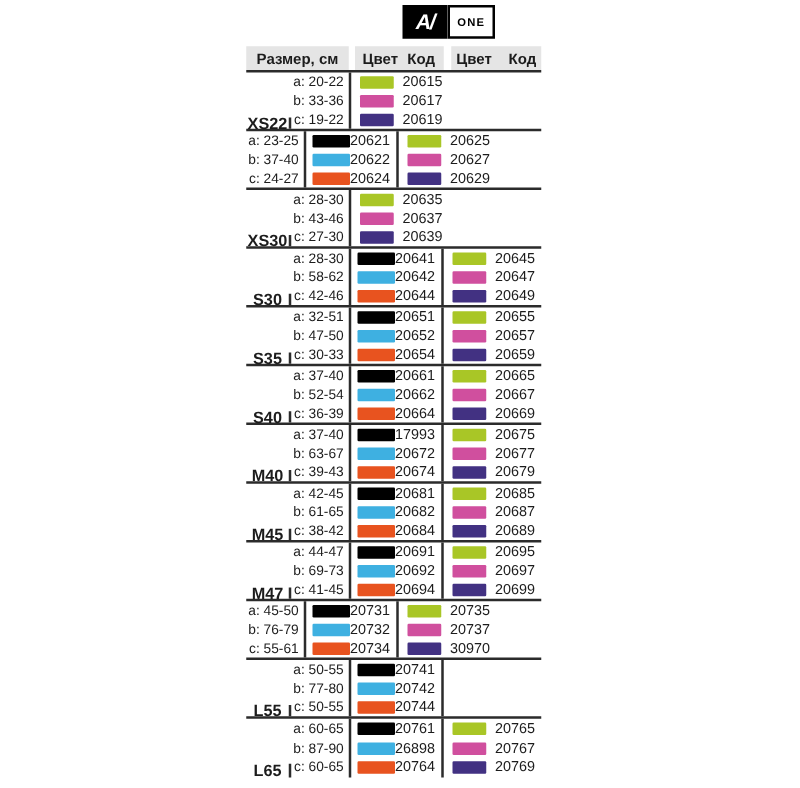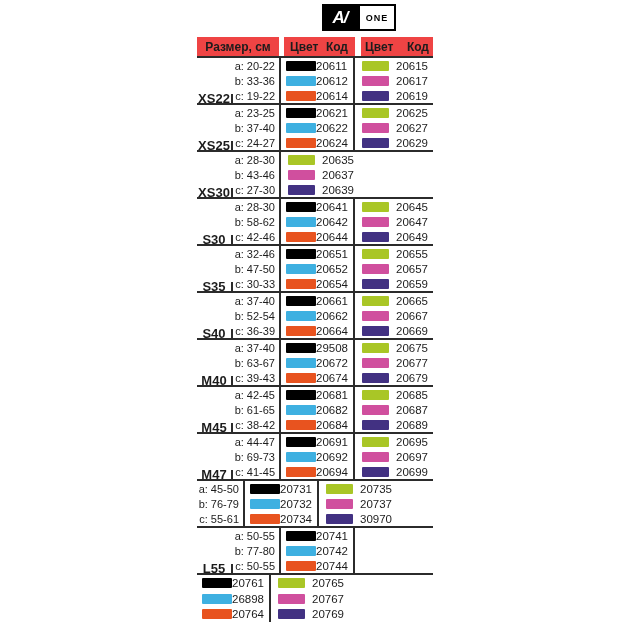--- a/index.html
+++ b/index.html
@@ -24,21 +24,21 @@
     width: 38px; height: 27px; background: #fff; border: 2px solid #000;
     color: #000; font-weight: 700; font-size: 9px; letter-spacing: 1px;
     display: flex; align-items: center; justify-content: center;
   }
 
   
   .size-table { position: absolute; left: 197px; top: 37px; width: 236px; }
 
   .thead { display: flex; height: 19px; margin-bottom: 0; }
   .th {
-    background: #ef4444; font-weight: 700; font-size: 12px;
+    background: #e5e5e5; font-weight: 700; font-size: 12px;
     display: flex; align-items: center;
   }
   .th-size { width: 82px; justify-content: center; margin-right: 5px; }
   .th-sec  { justify-content: space-between; }
   .th-sec1 { width: 71px; padding: 0 7px 0 6px; margin-right: 6px; }
   .th-sec2 { width: 72px; padding: 0 4px 0 4px; }
   .thead-rule { height: 2px; background: #2b2b2b; }
 
   .tbody { width: 236px; }
   .group { display: flex; height: 47px; border-bottom: 2px solid #2b2b2b; }
@@ -92,51 +92,36 @@
   </div>
   <div class="thead-rule"></div>
   <div class="tbody">
       <div class="group">
         <div class="cell-size">XS22</div>
         <div class="cell-meas">
           <div class="meas-row">a: 20-22</div>
           <div class="meas-row">b: 33-36</div>
           <div class="meas-row">c: 19-22</div>
         </div>
-        <div class="cell-sec cell-sec1">
-          <div class="sec-row">
-            <div class="swatch" style="background: rgb(0, 0, 0);"></div>
-            <div class="code">20611</div>
-          </div>
-          <div class="sec-row">
-            <div class="swatch" style="background: rgb(62, 176, 225);"></div>
-            <div class="code">20612</div>
-          </div>
-          <div class="sec-row">
-            <div class="swatch" style="background: rgb(232, 83, 31);"></div>
-            <div class="code">20614</div>
-          </div>
-        </div>
         <div class="cell-sec cell-sec2">
           <div class="sec-row">
             <div class="swatch" style="background: rgb(169, 198, 38);"></div>
             <div class="code">20615</div>
           </div>
           <div class="sec-row">
             <div class="swatch" style="background: rgb(208, 79, 158);"></div>
             <div class="code">20617</div>
           </div>
           <div class="sec-row">
             <div class="swatch" style="background: rgb(66, 49, 130);"></div>
             <div class="code">20619</div>
           </div>
         </div>
       </div>
       <div class="group">
-        <div class="cell-size">XS25</div>
         <div class="cell-meas">
           <div class="meas-row">a: 23-25</div>
           <div class="meas-row">b: 37-40</div>
           <div class="meas-row">c: 24-27</div>
         </div>
         <div class="cell-sec cell-sec1">
           <div class="sec-row">
             <div class="swatch" style="background: rgb(0, 0, 0);"></div>
             <div class="code">20621</div>
           </div>
@@ -218,21 +203,21 @@
           </div>
           <div class="sec-row">
             <div class="swatch" style="background: rgb(66, 49, 130);"></div>
             <div class="code">20649</div>
           </div>
         </div>
       </div>
       <div class="group">
         <div class="cell-size">S35</div>
         <div class="cell-meas">
-          <div class="meas-row">a: 32-46</div>
+          <div class="meas-row">a: 32-51</div>
           <div class="meas-row">b: 47-50</div>
           <div class="meas-row">c: 30-33</div>
         </div>
         <div class="cell-sec cell-sec1">
           <div class="sec-row">
             <div class="swatch" style="background: rgb(0, 0, 0);"></div>
             <div class="code">20651</div>
           </div>
           <div class="sec-row">
             <div class="swatch" style="background: rgb(62, 176, 225);"></div>
@@ -297,21 +282,21 @@
       <div class="group">
         <div class="cell-size">M40</div>
         <div class="cell-meas">
           <div class="meas-row">a: 37-40</div>
           <div class="meas-row">b: 63-67</div>
           <div class="meas-row">c: 39-43</div>
         </div>
         <div class="cell-sec cell-sec1">
           <div class="sec-row">
             <div class="swatch" style="background: rgb(0, 0, 0);"></div>
-            <div class="code">29508</div>
+            <div class="code">17993</div>
           </div>
           <div class="sec-row">
             <div class="swatch" style="background: rgb(62, 176, 225);"></div>
             <div class="code">20672</div>
           </div>
           <div class="sec-row">
             <div class="swatch" style="background: rgb(232, 83, 31);"></div>
             <div class="code">20674</div>
           </div>
         </div>
@@ -453,20 +438,26 @@
             <div class="swatch" style="background: rgb(62, 176, 225);"></div>
             <div class="code">20742</div>
           </div>
           <div class="sec-row">
             <div class="swatch" style="background: rgb(232, 83, 31);"></div>
             <div class="code">20744</div>
           </div>
         </div>
       </div>
       <div class="group">
+        <div class="cell-size">L65</div>
+        <div class="cell-meas">
+          <div class="meas-row">a: 60-65</div>
+          <div class="meas-row">b: 87-90</div>
+          <div class="meas-row">c: 60-65</div>
+        </div>
         <div class="cell-sec cell-sec1">
           <div class="sec-row">
             <div class="swatch" style="background: rgb(0, 0, 0);"></div>
             <div class="code">20761</div>
           </div>
           <div class="sec-row">
             <div class="swatch" style="background: rgb(62, 176, 225);"></div>
             <div class="code">26898</div>
           </div>
           <div class="sec-row">

